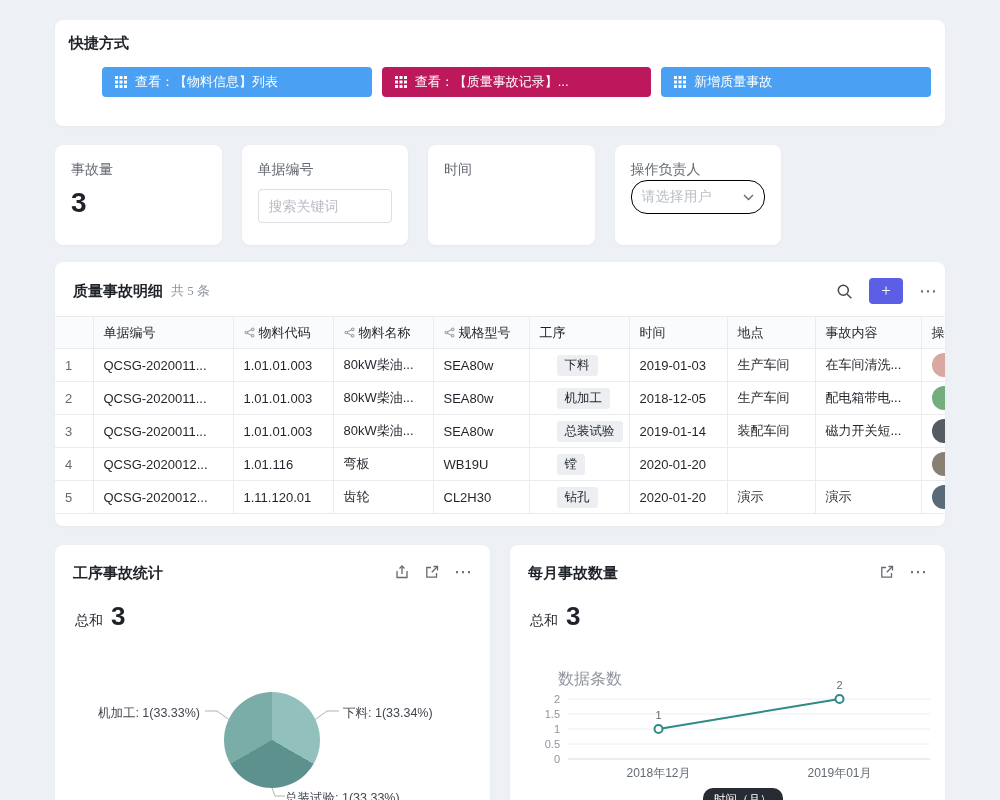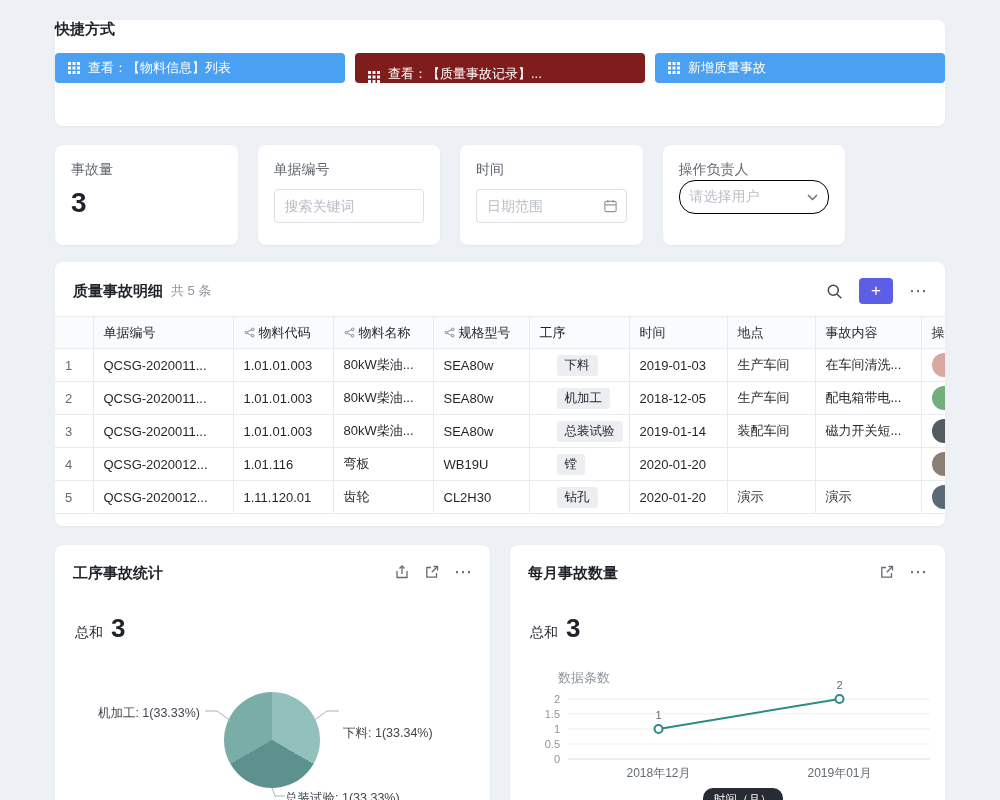--- a/index.html
+++ b/index.html
@@ -8,44 +8,44 @@
     background:#edf0f4;
     overflow:hidden;
     position:relative;
     font-family:"Liberation Sans","DejaVu Sans",sans-serif;
     color:#1f2329;
   }
   .card { position:absolute; background:#fff; border-radius:8px; box-shadow:0 1px 3px rgba(31,35,41,.04); }
   .card-title { font-size:15px; font-weight:bold; }
 
   
-  #shortcuts { left:55px; top:20px; width:890px; height:106px; }
-  #shortcut-buttons { display:flex; gap:10px; margin-top:14px; }
+  #shortcuts { left:55px; top:20px; width:890px; height:106px; padding:14px; }
+  #shortcut-buttons { display:flex; gap:10px; margin-top:14px;margin-left:33px; }
   .shortcut-btn { flex:1; height:30px; background:#4aa0f2; border:none; border-radius:4px;
     color:#fff; font-size:13px; display:flex; align-items:center; padding:0 13px; gap:8px;
     cursor:pointer; font-family:inherit; white-space:nowrap; overflow:hidden; }
 
   
-  #filters { position:absolute; left:55px; top:145px; width:790px; height:100px; display:flex; gap:20px; }
+  #filters { position:absolute; left:55px; top:145px; width:726px; height:100px; display:flex; gap:20px; }
   .filter-card { flex:1; background:#fff; border-radius:8px; padding:16px; position:relative;
     box-shadow:0 1px 3px rgba(31,35,41,.04); }
   .filter-label { font-size:14px; color:#646a73; }
   .stat-value { font-size:28px; font-weight:bold; margin-top:8px; }
   .filter-input-wrap { margin-top:10px; position:relative; }
   .filter-input { width:100%; height:34px; border:1px solid #dcdfe3; border-radius:4px;
     padding:0 28px 0 10px; font-size:14px; font-family:inherit; color:#1f2329; background:#fff; outline:none; }
   .filter-input::placeholder { color:#b9bec5; }
   .input-icon { position:absolute; right:9px; top:50%; transform:translateY(-50%); display:flex; }
   .select-box { margin-top:1px; height:34px; border:1px solid #000000; border-radius:16px;
     display:flex; align-items:center; justify-content:space-between; padding:0 10px; cursor:pointer; }
   .select-placeholder { font-size:14px; color:#b9bec5; }
 
   
   #table-card { left:55px; top:262px; width:890px; height:264px; overflow:hidden; }
-  .table-head { display:flex; align-items:center; padding:16px 18px 12px 18px; }
+  .table-head { display:flex; align-items:center; padding:16px 8px 12px 18px;font-family:Liberation Serif, serif; }
   .table-count { font-size:13px; color:#8f959e; margin-left:8px; }
   .table-tools { margin-left:auto; display:flex; align-items:center; gap:16px; }
   .icon-btn { background:none; border:none; cursor:pointer; display:flex; align-items:center; padding:0; }
   .add-btn { width:34px; height:26px; background:#5c5fe6; color:#fff; border:none; border-radius:4px;
     font-size:17px; line-height:24px; cursor:pointer; font-family:inherit; }
   .more-btn { font-size:18px; color:#646a73; background:none; border:none; cursor:pointer; font-family:inherit; }
 
   table { border-collapse:collapse; table-layout:fixed; width:966px; font-size:13px; }
   th,td { border:1px solid #e9ebee; border-left:none; text-align:left; padding:0 10px;
     white-space:nowrap; overflow:hidden; }
@@ -53,32 +53,32 @@
   tbody td { height:33px; background:#fff; }
   .num-cell { color:#646a73; }
   .tag { display:inline-block; background:#eceef1; border-radius:3px; padding:2px 8px; font-size:12.5px;margin-left:17px; }
   .avatar { display:inline-block; width:24px; height:24px; border-radius:50%; vertical-align:middle; }
 
   
   #chart-left { left:55px; top:545px; width:435px; height:310px; }
   #chart-right { left:510px; top:545px; width:435px; height:310px; }
   .chart-head { display:flex; align-items:flex-end; padding:16px 18px 0 18px; }
   .chart-tools { margin-left:auto; display:flex; align-items:center; gap:14px; }
-  .total-row { position:absolute; left:20px; top:68px; display:flex; align-items:baseline; }
+  .total-row { position:absolute; left:20px; top:56px; display:flex; align-items:baseline; }
   .total-label { font-size:14px; }
   .total-value { font-size:26px; font-weight:bold; margin-left:8px; }
 
   #pie { position:absolute; left:169px; top:147px; width:96px; height:96px; border-radius:50%; }
   #pie-leaders { position:absolute; left:0; top:140px; }
   .pie-label { position:absolute; font-size:12.5px; color:#42464d; white-space:nowrap; }
   #pie-label-left { right:290px; top:160px; }
-  #pie-label-right { left:288px; top:160px;margin-top:20px; }
+  #pie-label-right { left:288px; top:160px; }
   #pie-label-bottom { left:230px; top:245px; }
 
-  #line-ylabel { position:absolute; left:48px; top:124px; font-size:13px; color:#8f959e; }
+  #line-ylabel { position:absolute; left:48px; top:124px; font-size:16px; color:#8f959e; }
   #line-svg { position:absolute; left:0; top:118px; }
   #xaxis-pill { position:absolute; left:193px; top:243px; background:#272b33; color:#fff;
     font-size:11.5px; border-radius:10px; padding:4px 11px; }
 </style>
 </head>
 <body>
 
 <div class="card" id="shortcuts">
   <div class="card-title">快捷方式</div>
   <div id="shortcut-buttons">
@@ -91,21 +91,21 @@
             <rect x="0" y="4.5" width="3" height="3"></rect>
             <rect x="4.5" y="4.5" width="3" height="3"></rect>
             <rect x="9" y="4.5" width="3" height="3"></rect>
             <rect x="0" y="9" width="3" height="3"></rect>
             <rect x="4.5" y="9" width="3" height="3"></rect>
             <rect x="9" y="9" width="3" height="3"></rect>
           </g>
         </svg>
         <span>查看：【物料信息】列表</span>
       </button>
-      <button class="shortcut-btn" style="background: #7f1d1d; align-items: flex-end;">
+      <button class="shortcut-btn" style="background: #be185d;">
         <svg width="12" height="12" viewBox="0 0 12 12">
           <g fill="#fff">
             <rect x="0" y="0" width="3" height="3"></rect>
             <rect x="4.5" y="0" width="3" height="3"></rect>
             <rect x="9" y="0" width="3" height="3"></rect>
             <rect x="0" y="4.5" width="3" height="3"></rect>
             <rect x="4.5" y="4.5" width="3" height="3"></rect>
             <rect x="9" y="4.5" width="3" height="3"></rect>
             <rect x="0" y="9" width="3" height="3"></rect>
             <rect x="4.5" y="9" width="3" height="3"></rect>
@@ -139,31 +139,20 @@
     <div class="stat-value">3</div>
   </div>
   <div class="filter-card">
     <div class="filter-label">单据编号</div>
     <div class="filter-input-wrap">
       <input class="filter-input" placeholder="搜索关键词" style="">
     </div>
   </div>
   <div class="filter-card">
     <div class="filter-label">时间</div>
-    <div class="filter-input-wrap">
-      <input class="filter-input" placeholder="日期范围" style="">
-      <span class="input-icon">
-        <svg width="15" height="15" viewBox="0 0 16 16" fill="none" stroke="#8f959e" stroke-width="1.2">
-          <rect x="2" y="3" width="12" height="11" rx="1.5"></rect>
-          <line x1="2" y1="6.8" x2="14" y2="6.8"></line>
-          <line x1="5.2" y1="1.6" x2="5.2" y2="4.4"></line>
-          <line x1="10.8" y1="1.6" x2="10.8" y2="4.4"></line>
-        </svg>
-      </span>
-    </div>
   </div>
   <div class="filter-card">
     <div class="filter-label">操作负责人</div>
     <div class="select-box">
       <span class="select-placeholder">请选择用户</span>
       <span style="display:flex;">
         <svg width="11" height="7" viewBox="0 0 11 7" fill="none" stroke="#646a73" stroke-width="1.4">
           <polyline points="1,1 5.5,5.5 10,1"></polyline>
         </svg>
       </span>

